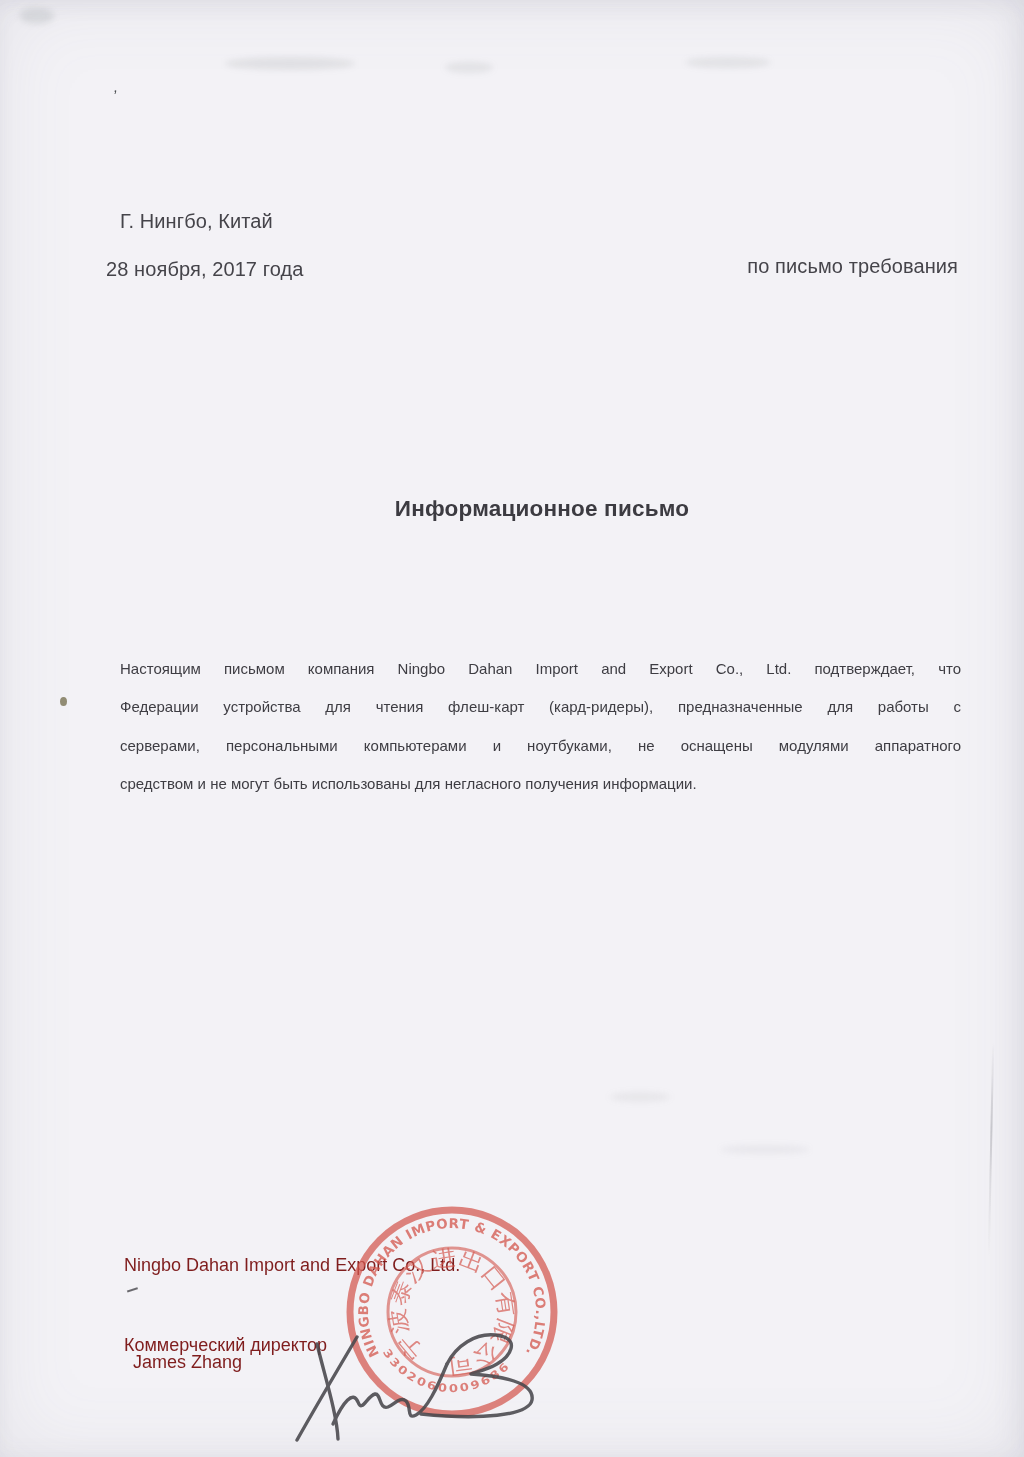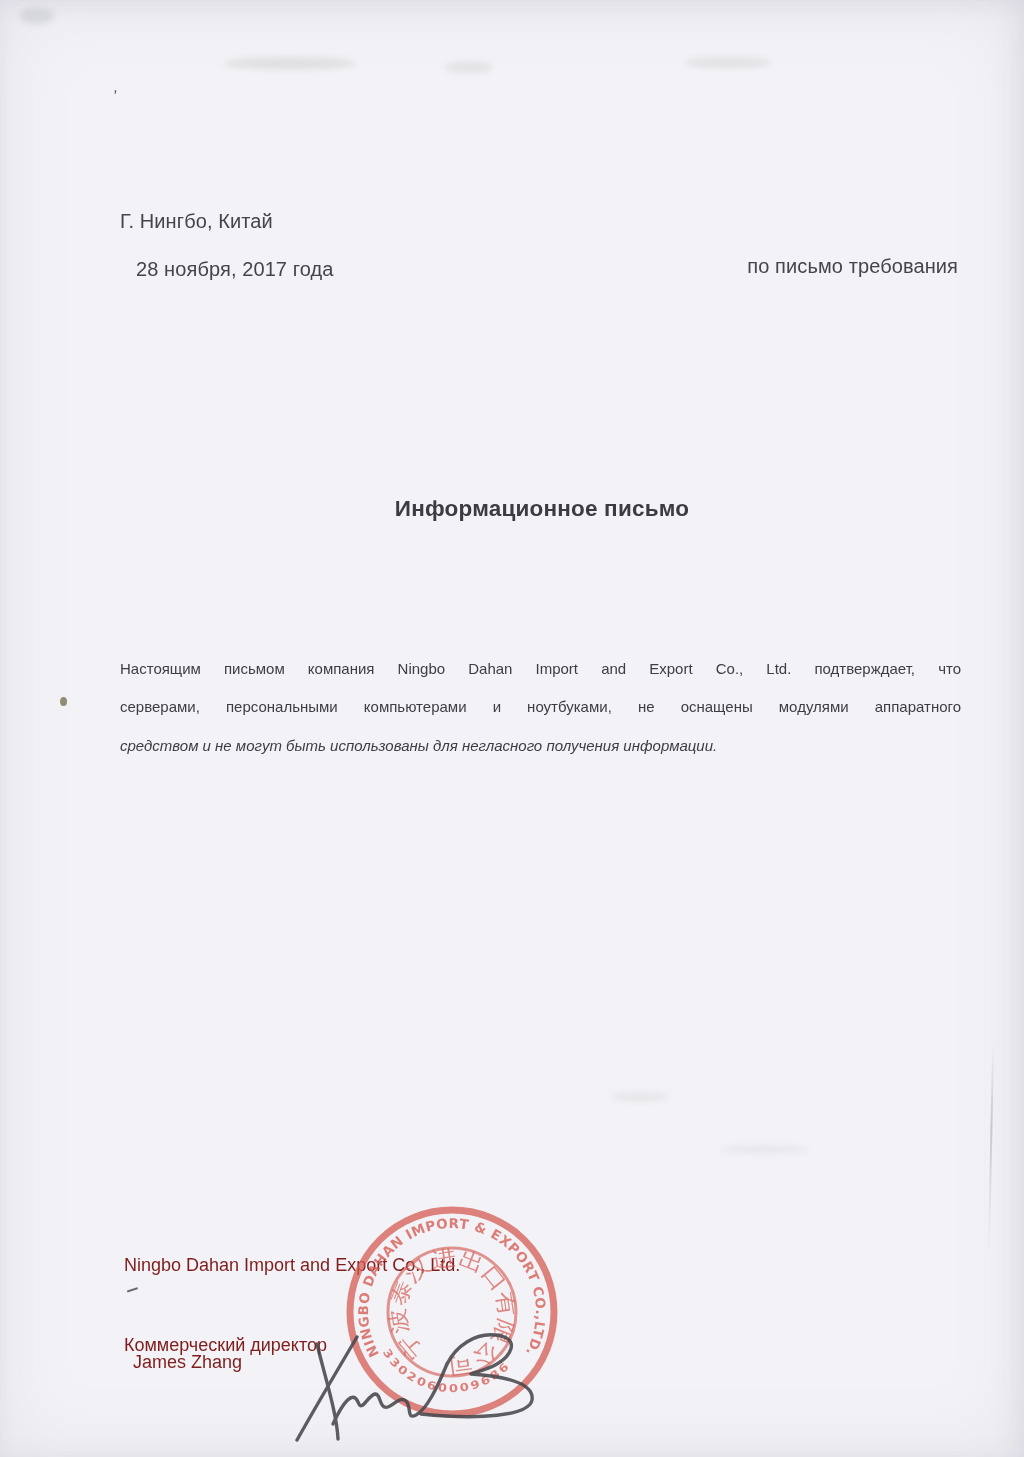--- a/index.html
+++ b/index.html
@@ -24,21 +24,21 @@
   .body-text{
     left:120px;top:650px;width:841px;
     font-size:15px;line-height:38.3px;color:#3e3d43;
   }
   .body-text .bline{
     text-align:justify;
     text-align-last:justify;
     white-space:normal;
     height:38.3px;overflow:visible;
   }
-  .body-text .bline.last{text-align-last:left;font-style:italic;}
+  .body-text .bline.last{text-align-last:left;}
   .sig-block{font-size:18px;color:#7f1d1d;}
   
   .smudge{position:absolute;border-radius:50%;filter:blur(3px);pointer-events:none;}
   .scratch{
     position:absolute;left:990px;top:1042px;width:2px;height:215px;
     background:linear-gradient(to bottom, rgba(110,110,120,0), rgba(105,105,115,0.30) 40%, rgba(110,110,120,0.12) 70%, rgba(110,110,120,0));
     transform:rotate(1.2deg);filter:blur(0.6px);
   }
   .dust{position:absolute;left:60px;top:697px;width:7px;height:9px;border-radius:50%;
     background:rgba(112,105,72,0.75);filter:blur(0.7px);}
@@ -58,27 +58,28 @@
   <div class="smudge" style="left:445px;top:62px;width:48px;height:11px;background:rgba(100,108,108,0.11);"></div>
   <div class="smudge" style="left:685px;top:57px;width:86px;height:11px;background:rgba(100,108,108,0.11);"></div>
   <div class="smudge" style="left:610px;top:1092px;width:60px;height:10px;background:rgba(120,120,125,0.09);"></div>
   <div class="smudge" style="left:720px;top:1145px;width:90px;height:9px;background:rgba(120,120,125,0.08);"></div>
   <div class="comma-mark">,</div>
   <div class="scratch"></div>
   <div class="dust"></div>
   <div class="penmark"></div>
 
   <div class="abs hdr" style="left:120px;top:210px;">Г. Нингбо, Китай</div>
-  <div class="abs hdr" style="left:136px;top:258px;">28 ноября, 2017 года</div>
+  <div class="abs hdr" style="left:106px;top:258px;">28 ноября, 2017 года</div>
   <div class="abs hdr" style="right:66px;top:255px;">по письмо требования</div>
 
   <div class="abs title">Информационное письмо</div>
 
   <div class="abs body-text">
       <div class="bline">Настоящим письмом компания Ningbo Dahan Import and Export Co., Ltd. подтверждает, что</div>
+      <div class="bline">Федерации устройства для чтения флеш-карт (кард-ридеры), предназначенные для работы с</div>
       <div class="bline">серверами, персональными компьютерами и ноутбуками, не оснащены модулями аппаратного</div>
       <div class="bline last">средством и не могут быть использованы для негласного получения информации.</div>
     </div>
 
   <div class="abs sig-block" style="left:124px;top:1255px;">Ningbo Dahan Import and Export Co., Ltd.</div>
   <div class="abs sig-block" style="left:124px;top:1303px;margin-top:32px;">Коммерческий директор</div>
   <div class="abs sig-block" style="left:124px;top:1352px;margin-left:9px;">James Zhang</div>
 
   <div class="abs stamp-wrap">
     <svg width="240" height="240" viewBox="0 0 240 240">

